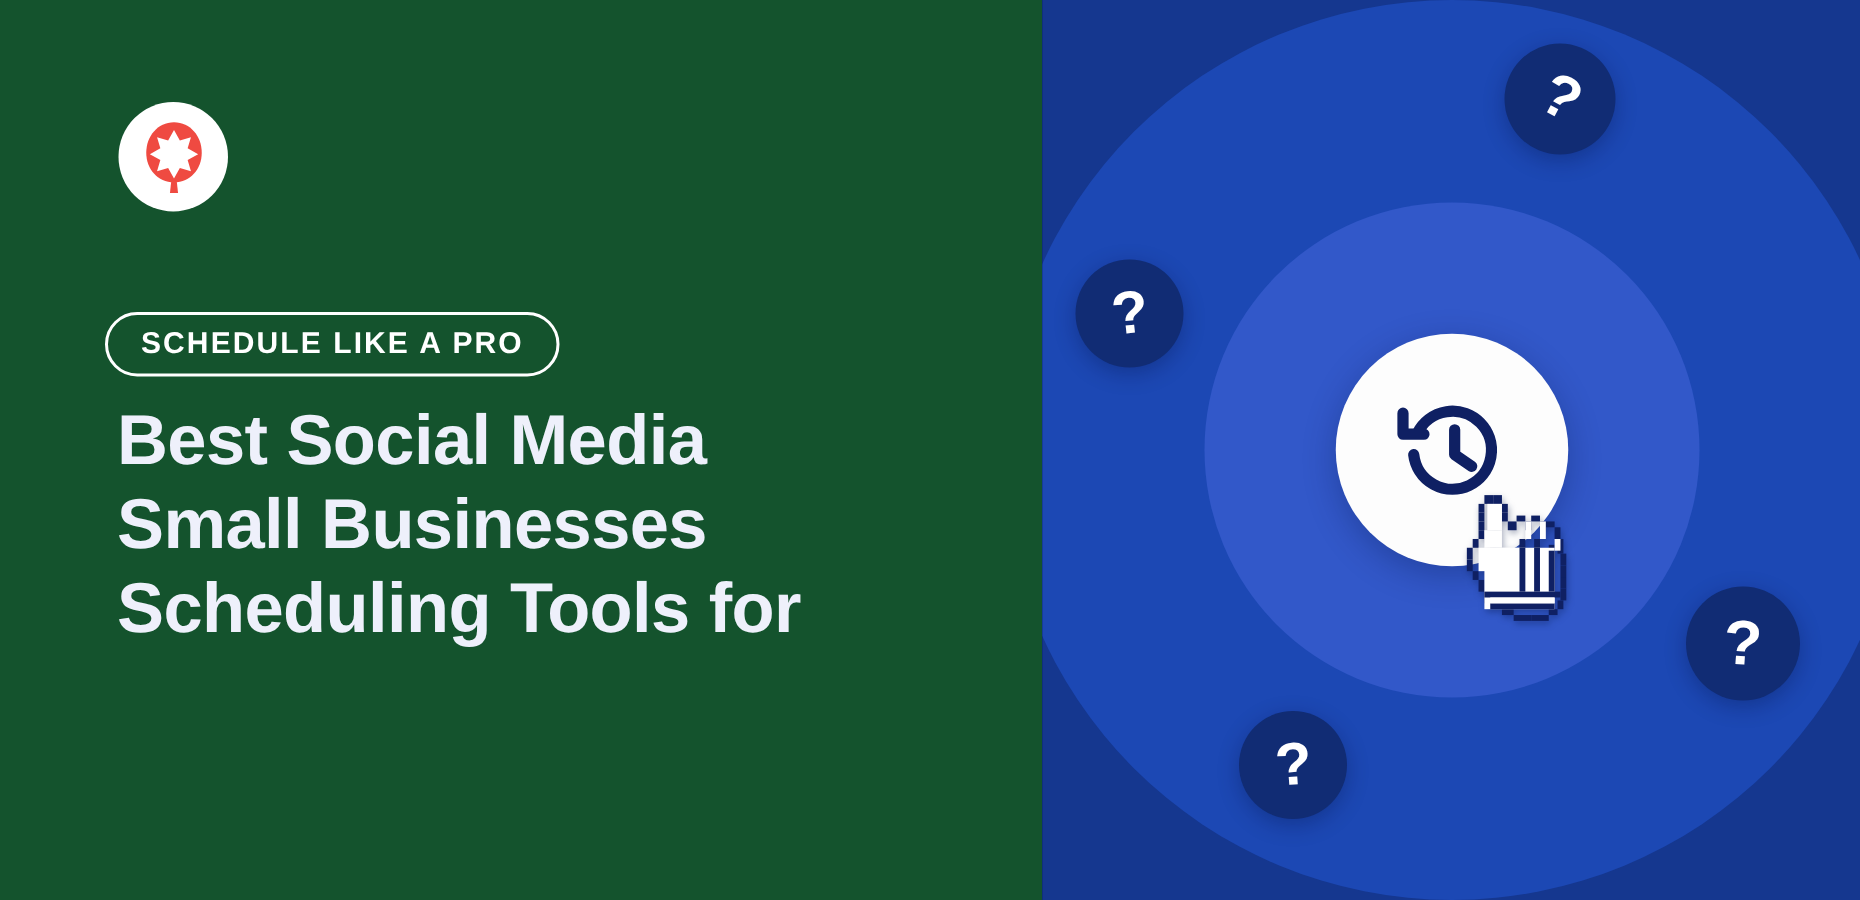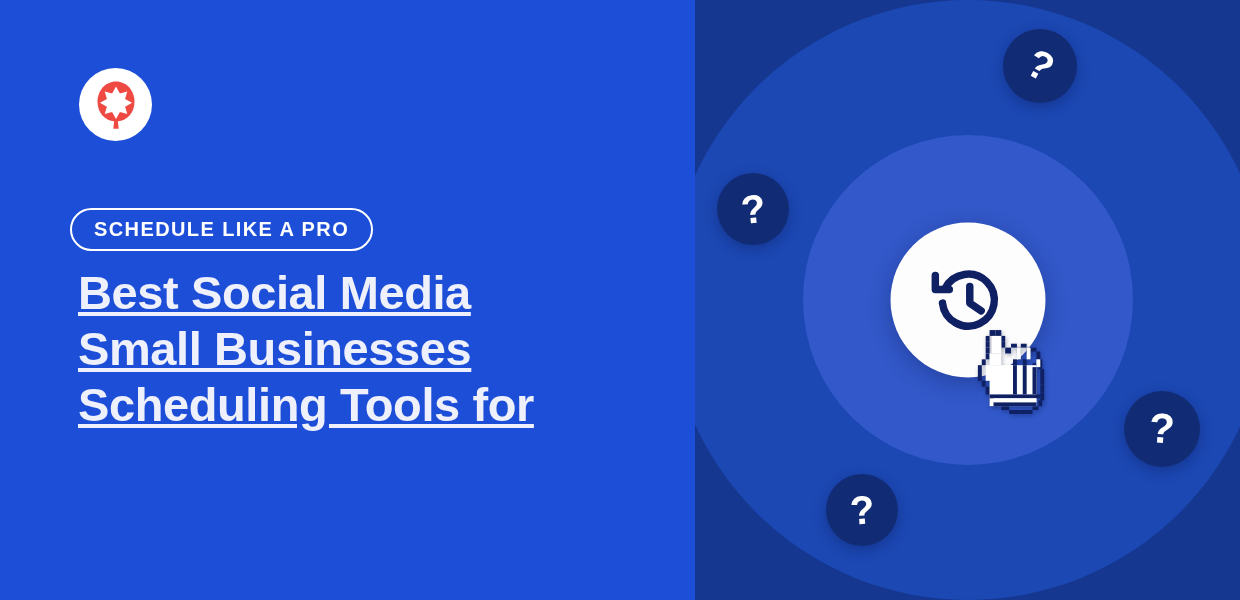--- a/index.html
+++ b/index.html
@@ -14,21 +14,21 @@
     height:600px;
     display:flex;
     overflow:hidden;
   }
 
   
   .left-panel {
     position:relative;
     width:695px;
     height:600px;
-    background:#1d4ed8;
+    background:#14532d;
     flex:0 0 695px;
   }
   .logo-badge {
     position:absolute;
     left:79px;
     top:68px;
     width:73px;
     height:73px;
     border-radius:50%;
     background:#ffffff;
@@ -57,21 +57,21 @@
     position:absolute;
     left:78px;
     top:265px;
     width:560px;
     color:#eef0fb;
     font-size:47px;
     font-weight:bold;
     line-height:1.19;
     letter-spacing:-0.4px;
   }
-  .headline .hl-line { display:block; white-space:nowrap;text-decoration:underline; }
+  .headline .hl-line { display:block; white-space:nowrap; }
 
   
   .right-panel {
     position:relative;
     width:545px;
     height:600px;
     flex:0 0 545px;
     background:#0a2272;
     overflow:hidden;
   }

